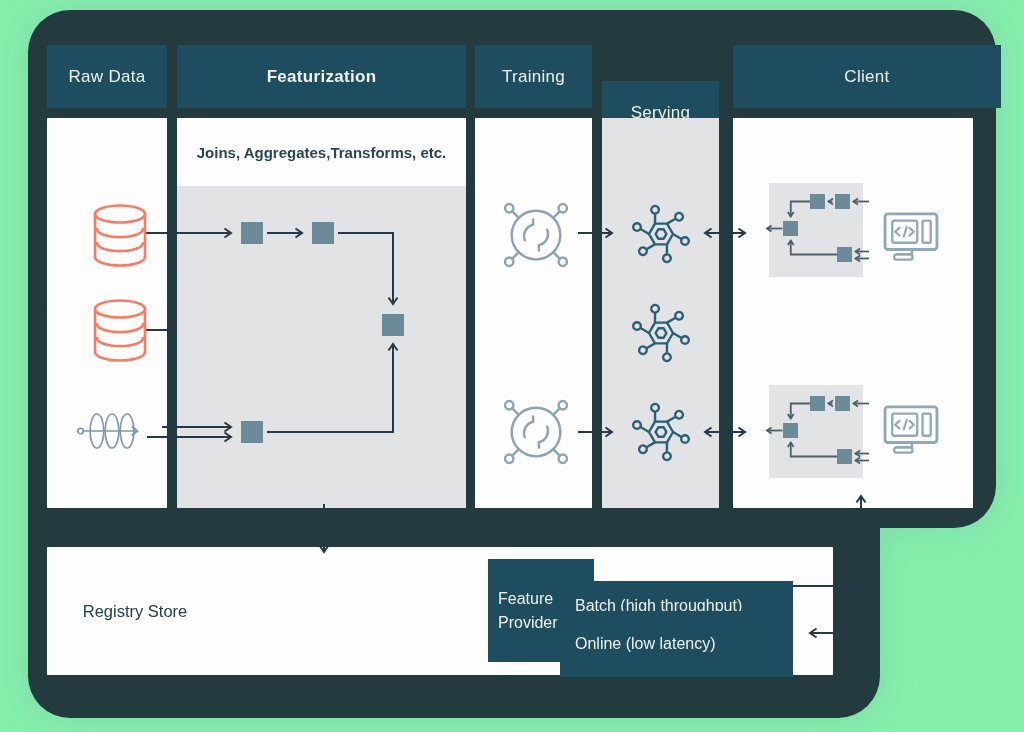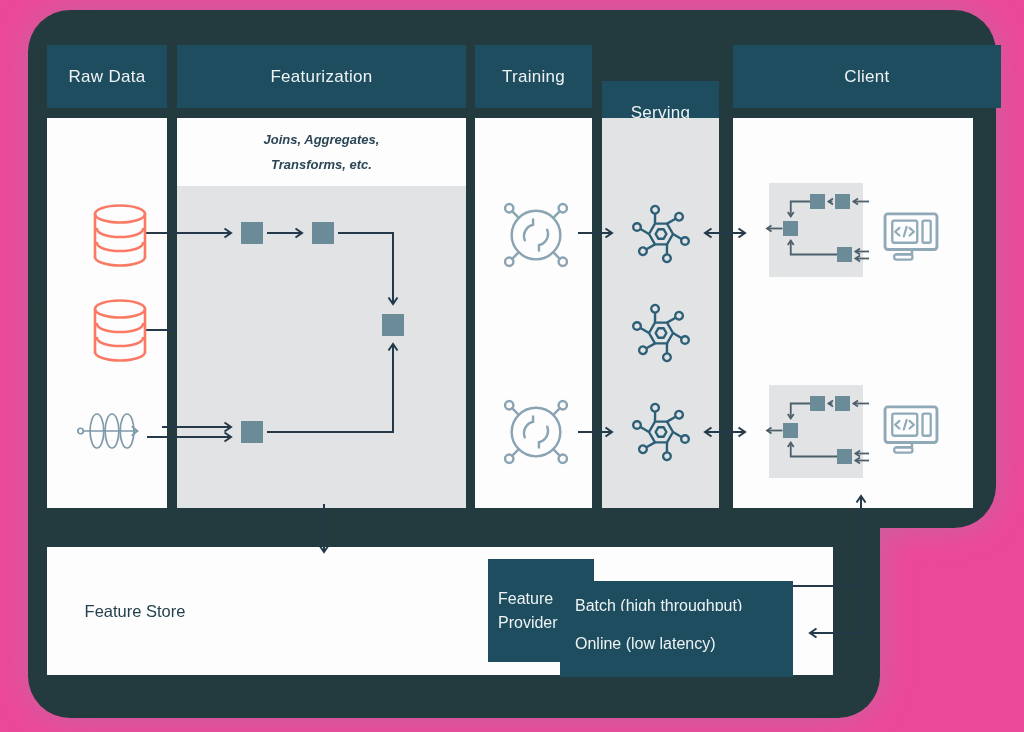--- a/index.html
+++ b/index.html
@@ -1,30 +1,30 @@
 <!DOCTYPE html>
 <html style="--card-bg: #233b3e; --panel-white: #fdfdfd; --panel-gray: #e1e3e4; --header-bg: #1d4d5e; --header-text: #eef3f4; --note-text: #2b4656; --label-text: #24404f; --line: #243a4a; --node: #6b8b99; --mini-arrow: #4d5f6a; --db-icon: #fb7a64; --stream-icon: #7d99aa; --training-icon: #8ba4b3; --serving-icon: #2c5f77; --monitor-icon: #8fa9b8;"><head>
 <meta charset="utf-8">
 <style>
   html,body{margin:0;padding:0;background:#000;}
-  .stage{position:relative;width:1024px;height:732px;background:#ec4899;overflow:hidden;
+  .stage{position:relative;width:1024px;height:732px;background:#86efac;overflow:hidden;
          font-family:"Liberation Sans",sans-serif;}
   .card-wrap{position:absolute;inset:0;filter:drop-shadow(0 0 16px rgba(110,165,165,.30));}
   .card{position:absolute;background:var(--card-bg,#233b3e);border-radius:42px;}
   #card-top{left:28px;top:10px;width:968px;height:518px;}
   #card-bottom{left:28px;top:300px;width:852px;height:418px;}
 
   .hdr{position:absolute;top:45px;height:63px;background:var(--header-bg,#1d4d5e);
        display:flex;align-items:center;justify-content:center;color:var(--header-text,#eef3f4);
        font-size:17px;font-weight:500;letter-spacing:.3px;}
   .panel{position:absolute;top:118px;height:390px;background:var(--panel-white,#fdfdfd);}
   .panel.gray{background:var(--panel-gray,#e1e3e4);}
-  .note{position:absolute;left:0;top:0;width:100%;height:68px;display:flex;flex-direction:column;
+  .note{position:absolute;left:0;top:0;width:100%;height:68px;display:flex;flex-direction:row;
         align-items:center;justify-content:center;color:var(--note-text,#2b4656);
-        font-size:13px;font-weight:700;line-height:25px;font-style:italic;}
+        font-size:15px;font-weight:700;line-height:25px;}
   .featgray{position:absolute;left:0;top:68px;width:100%;height:322px;background:var(--panel-gray,#e1e3e4);}
   .mini-box{position:absolute;width:94px;background:var(--panel-gray,#e1e3e4);}
 
   .fs-strip{position:absolute;left:47px;top:547px;width:786px;height:128px;background:var(--panel-white,#fdfdfd);}
   .fs-label{position:absolute;left:55px;top:547px;width:160px;height:128px;display:flex;align-items:center;
             justify-content:center;color:var(--label-text,#24404f);font-size:16.5px;font-weight:500;}
   .fsbox{position:absolute;background:var(--header-bg,#1d4d5e);color:var(--header-text,#eef3f4);
          font-size:16px;font-weight:500;display:flex;align-items:center;}
   #registry{left:212px;top:559px;width:226px;height:103px;justify-content:center;}
   #provider{left:452px;top:559px;width:106px;height:103px;padding-left:10px;box-sizing:border-box;
@@ -39,21 +39,21 @@
 
 <div class="stage">
   <div class="card-wrap">
     <div class="card" id="card-top"></div>
     <div class="card" id="card-bottom"></div>
   </div>
 
   <div class="hdr" style="left:47px;width:120px;">
     <span>Raw Data</span>
     </div>
-  <div class="hdr" style="left:177px;width:289px;">
+  <div class="hdr" style="left:177px;width:289px;font-weight:bold;">
     <span>Featurization</span>
     </div>
   <div class="hdr" style="left:475px;width:117px;">
     <span>Training</span>
     </div>
   <div class="hdr" style="left:602px;width:117px;margin-top:36px;">
     <span>Serving</span>
     </div>
   <div class="hdr" style="left:733px;width:268px;">
     <span>Client</span>
@@ -68,21 +68,21 @@
     <div class="featgray"></div>
   </div>
   <div class="panel" style="left:475px;width:117px;"></div>
   <div class="panel gray" style="left:602px;width:117px;"></div>
   <div class="panel" style="left:733px;width:240px;"></div>
 
   <div class="mini-box" style="left:769px;top:183px;height:94px;"></div>
   <div class="mini-box" style="left:769px;top:385px;height:93px;"></div>
 
   <div class="fs-strip"></div>
-  <div class="fs-label">Feature Store</div>
+  <div class="fs-label">Registry Store</div>
   <div class="fsbox" id="provider">
     <span>Feature Provider</span>
     </div>
   <div class="fsbox" id="batch">
     <span>Batch (high throughput)</span>
     </div>
   <div class="fsbox" id="online">
     <span>Online (low latency)</span>
     </div>
 

